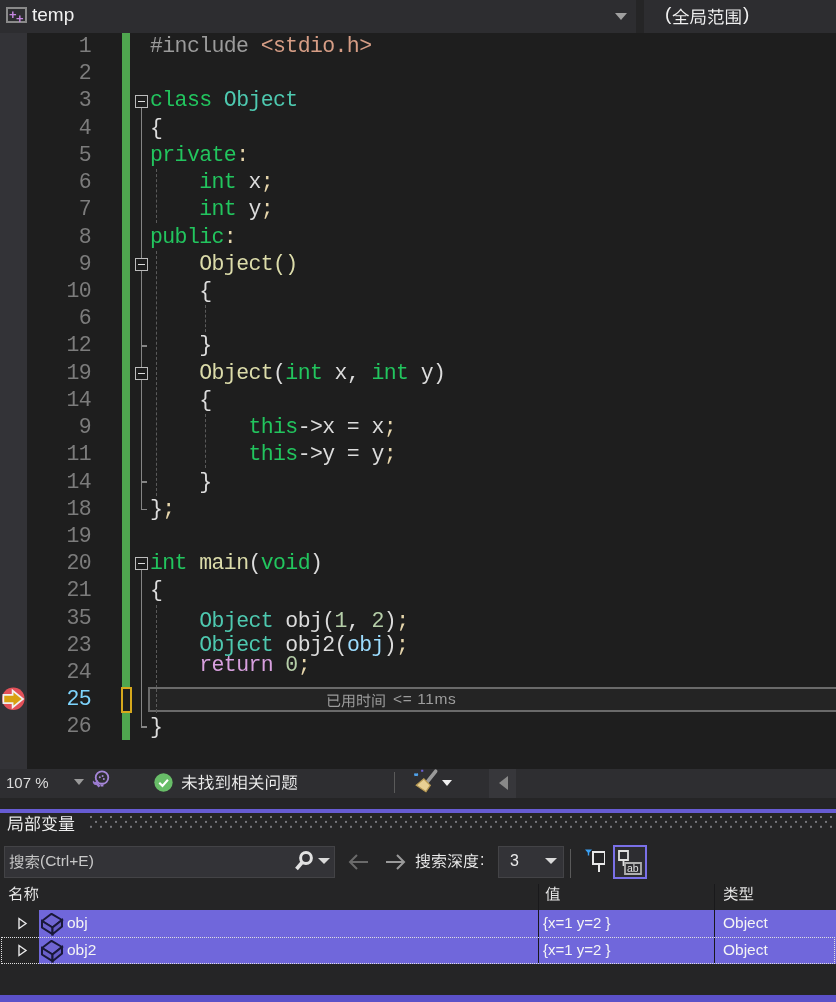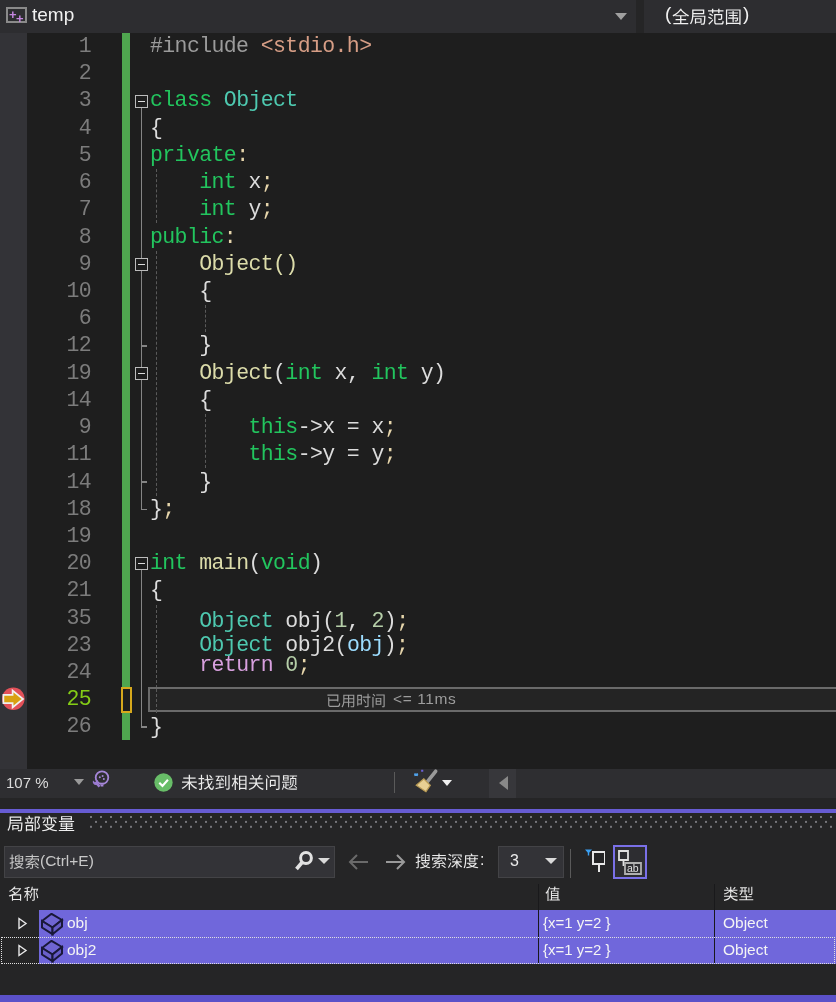--- a/index.html
+++ b/index.html
@@ -59,21 +59,21 @@
 <div class="num">9</div>
 <div class="num">11</div>
 <div class="num">14</div>
 <div class="num">18</div>
 <div class="num">19</div>
 <div class="num">20</div>
 <div class="num">21</div>
 <div class="num">35</div>
 <div class="num">23</div>
 <div class="num">24</div>
-<div class="num" style="color:#84cc16">25</div>
+<div class="num" style="color:#7dd3fc">25</div>
 <div class="num">26</div>
 </div>
 
 <div class="abs" style="left:140.5px;top:107px;width:1.5px;height:402.5px;background:#858585"></div>
 <div class="abs" style="left:140.5px;top:570px;width:1.5px;height:157px;background:#858585"></div>
 <div class="abs" style="left:140.5px;top:345.3px;width:6.5px;height:1.5px;background:#858585"></div>
 <div class="abs" style="left:140.5px;top:481px;width:6.5px;height:1.5px;background:#858585"></div>
 <div class="abs" style="left:140.5px;top:508.6px;width:6.5px;height:1.5px;background:#858585"></div>
 <div class="abs" style="left:140.5px;top:726.4px;width:6.5px;height:1.5px;background:#858585"></div>
 

